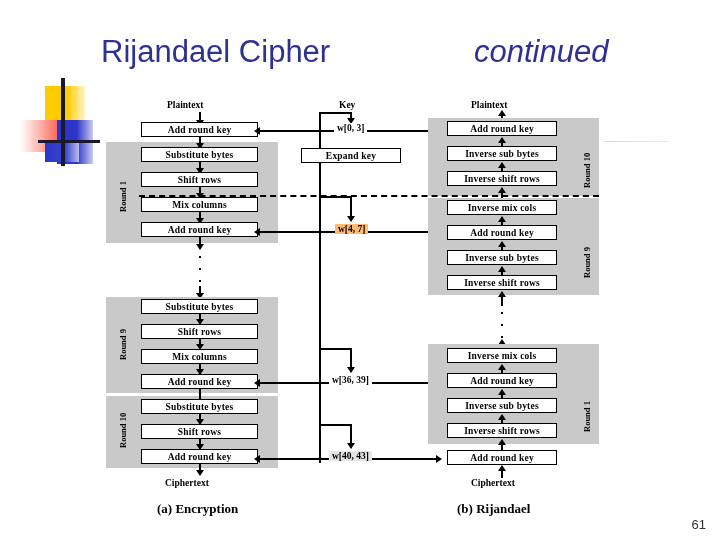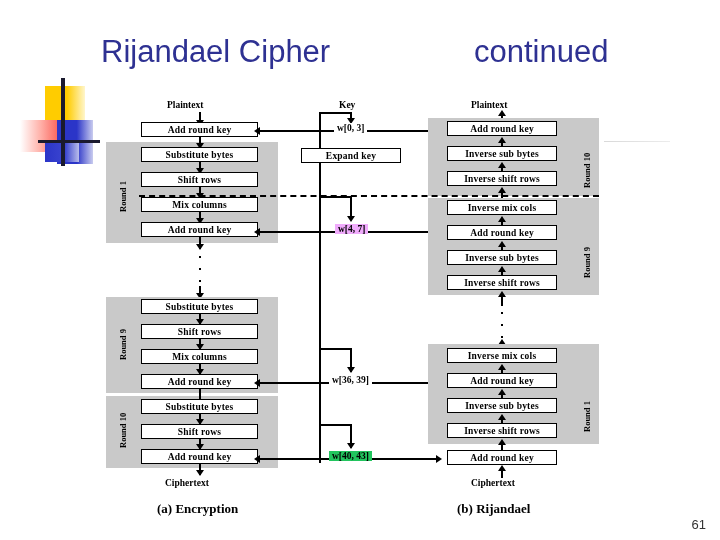--- a/index.html
+++ b/index.html
@@ -20,21 +20,21 @@
     background:linear-gradient(90deg,#2b35c8 0%,#2b35c8 55%,#c9ccef 100%);}
   .sq-blue2{left:31px;top:62px;width:34px;height:22px;
     background:linear-gradient(90deg,#2b35c8 0%,#3b45d0 60%,#b9bdea 100%);}
   .bar-v{left:47px;top:0px;width:4px;height:88px;background:#1a1a2e;}
   .bar-h{left:24px;top:62px;width:62px;height:3px;background:#1a1a2e;}
 
   
   .title{position:absolute;color:#2e3192;font-size:31px;line-height:34px;
     white-space:nowrap;letter-spacing:0px;}
   .title-main{left:97px;top:35px;}
-  .title-cont{left:470px;top:35px;}
+  .title-cont{left:470px;top:35px;font-style:italic;}
 
   
   .diagram{position:absolute;left:0;top:0;width:692px;height:540px;
     font-family:"Liberation Serif",serif;}
 
   
   .band{position:absolute;background:#c9c9c9;}
 
   
   .box{position:absolute;background:#ffffff;border:1.5px solid #000000;
@@ -187,37 +187,37 @@
     <div class="ar ar-left" style="left:250px;top:127px;"></div>
 
     <div class="box" style="left:297px;top:148px;width:100px;">Expand key</div>
 
     <div class="ln vl" style="left:315px;top:163px;height:300px;"></div>
 
     <div class="ln hl" style="left:315px;top:196px;width:33px;"></div>
     <div class="ln vl" style="left:346px;top:196px;height:24px;"></div>
     <div class="ar ar-down" style="left:343px;top:216px;"></div>
     <div class="ln hl" style="left:256px;top:231px;width:178px;"></div>
-    <div class="cap" style="left:331px;top:224px;background:#f0abfc;padding:0 3px;">w[4, 7]</div>
+    <div class="cap" style="left:331px;top:224px;background:#fdba74;padding:0 3px;">w[4, 7]</div>
     <div class="ar ar-right" style="left:432px;top:228px;"></div>
     <div class="ar ar-left" style="left:250px;top:228px;"></div>
 
     <div class="ln hl" style="left:315px;top:348px;width:33px;"></div>
     <div class="ln vl" style="left:346px;top:348px;height:24px;"></div>
     <div class="ar ar-down" style="left:343px;top:367px;"></div>
     <div class="ln hl" style="left:256px;top:382px;width:178px;"></div>
     <div class="cap" style="left:325px;top:375px;background:#fff;padding:0 3px;">w[36, 39]</div>
     <div class="ar ar-right" style="left:432px;top:379px;"></div>
     <div class="ar ar-left" style="left:250px;top:379px;"></div>
 
     <div class="ln hl" style="left:315px;top:424px;width:33px;"></div>
     <div class="ln vl" style="left:346px;top:424px;height:24px;"></div>
     <div class="ar ar-down" style="left:343px;top:443px;"></div>
     <div class="ln hl" style="left:256px;top:458px;width:178px;"></div>
-    <div class="cap" style="left:325px;top:451px;background:#22c55e;padding:0 3px;">w[40, 43]</div>
+    <div class="cap" style="left:325px;top:451px;background:#e5e5e5;padding:0 3px;">w[40, 43]</div>
     <div class="ar ar-right" style="left:432px;top:455px;"></div>
     <div class="ar ar-left" style="left:250px;top:455px;"></div>
 
     <div class="cap" style="left:467px;top:100px;">Plaintext</div>
     <div class="ln vl" style="left:497px;top:114px;height:10px;"></div>
     <div class="ar ar-up" style="left:494px;top:110px;"></div>
 
     <div class="band" style="left:424px;top:118px;width:171px;height:78px;"></div>
     <div class="rlab" style="left:578px;top:188px;">Round 10</div>
 

